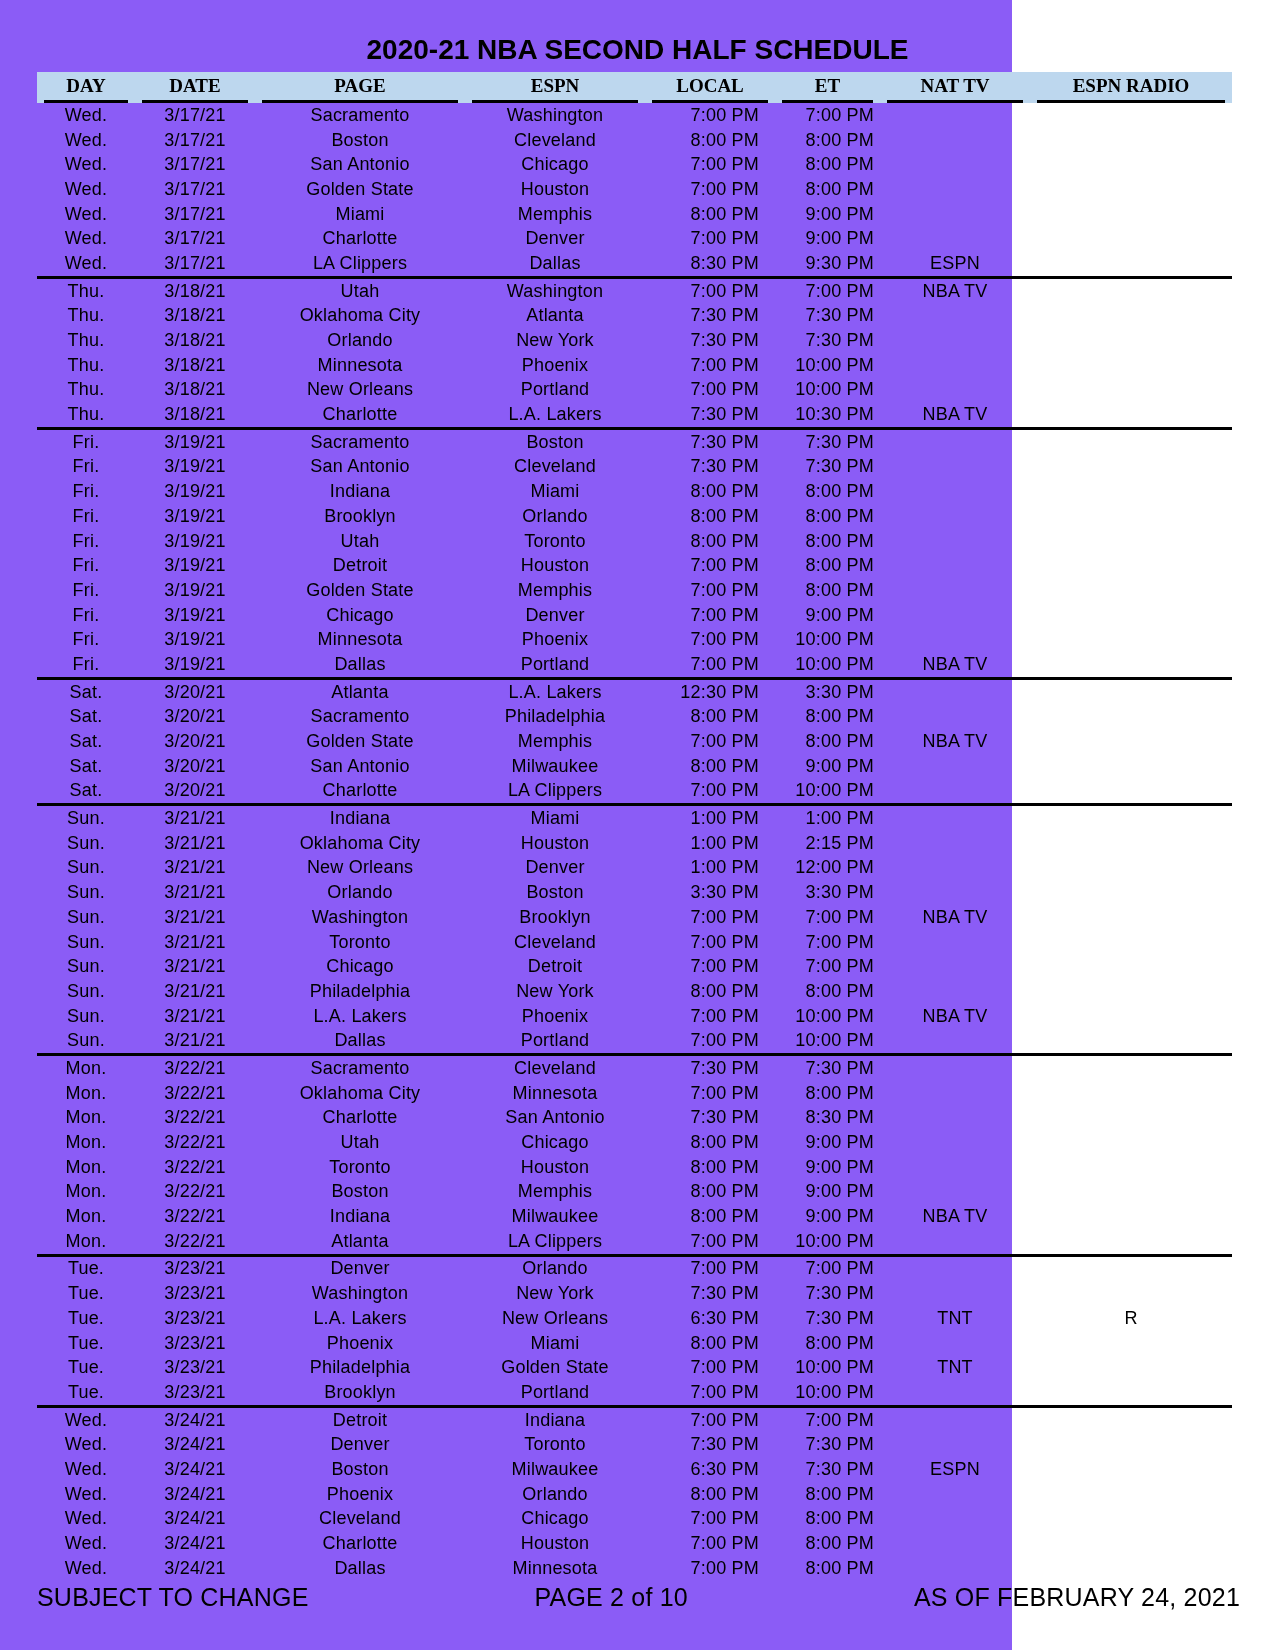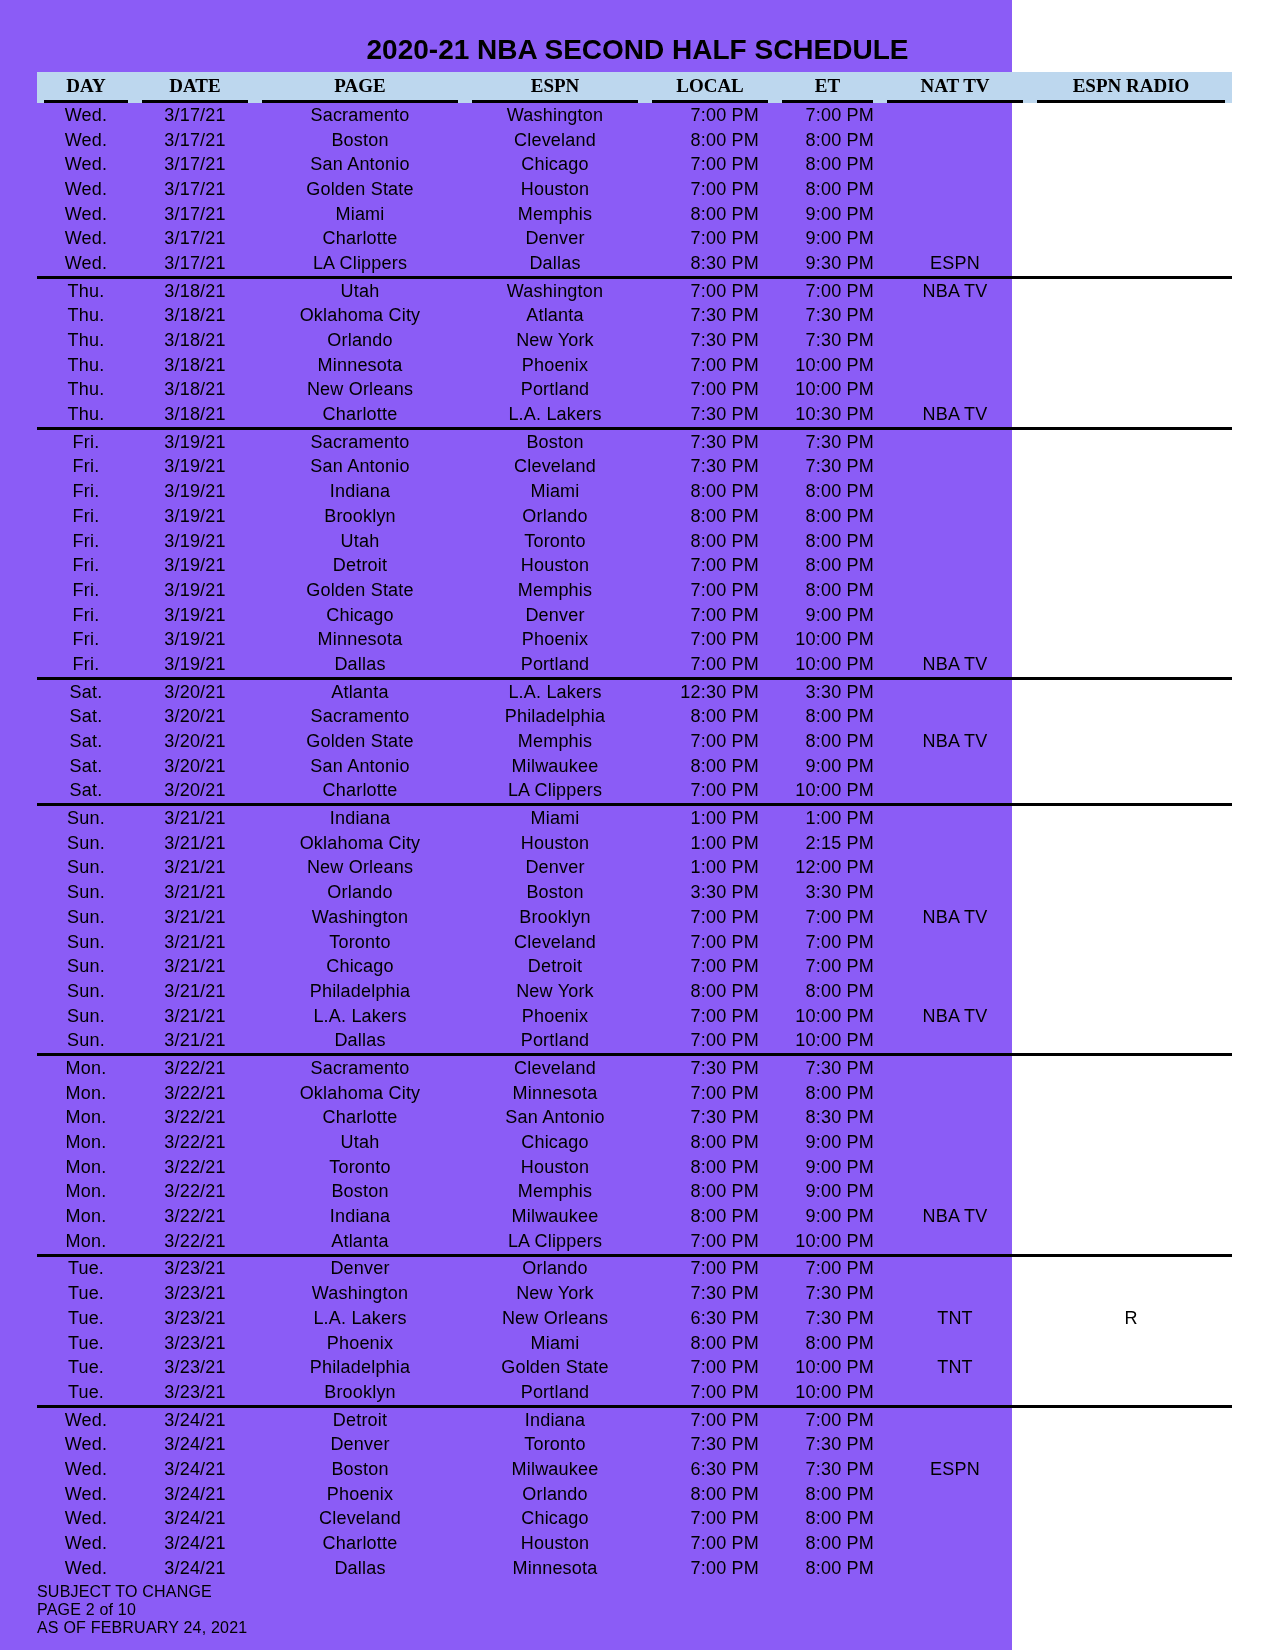--- a/index.html
+++ b/index.html
@@ -83,23 +83,22 @@
   tr.group-end td { border-bottom: 3px solid #000000; }
 
   .footer {
     position: absolute;
     left: 37px;
     top: 1583px;
     width: 1203px;
     display: flex;
     justify-content: space-between;
     align-items: baseline;
-    font-size: 16px;
+    font-size: 25px;
     letter-spacing: 0.2px;
-    flex-direction: column;
   }
 </style>
 </head>
 <body>
 
 <div class="page">
 
   <div class="page-title">2020-21 NBA SECOND HALF SCHEDULE</div>
 
   <table class="schedule">

